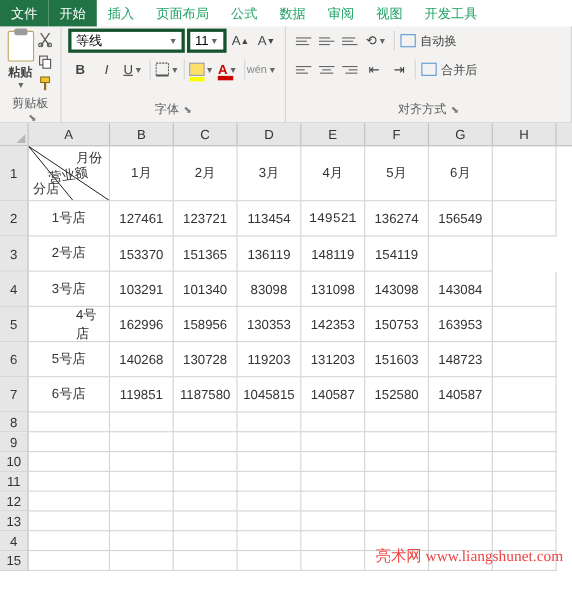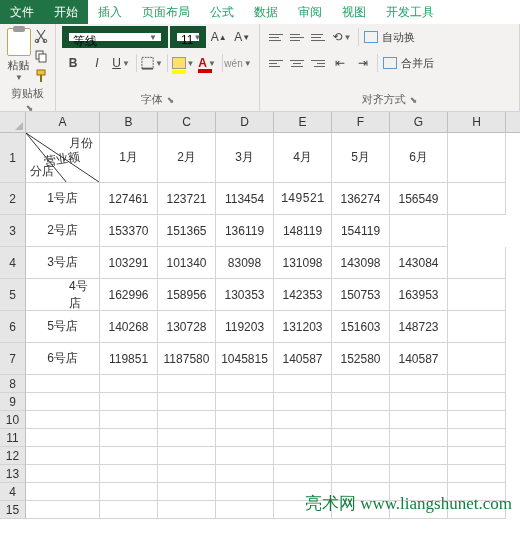--- a/index.html
+++ b/index.html
@@ -6,30 +6,30 @@
 body{background:#fff;width:520px;height:560px;overflow:hidden;font-size:12px;}
 .tabs{display:flex;background:#fff;height:24px;}
 .tab{padding:4px 10px;color:#21a366;cursor:pointer;}
 .tab.file{background:#217346;color:#fff;}
 .tab.active{background:#217346;color:#fff;}
 .ribbon{background:#f3f2f1;border-bottom:1px solid #d4d4d4;height:88px;display:flex;}
 .group{border-right:1px solid #d4d4d4;padding:2px 6px;display:flex;flex-direction:column;justify-content:space-between;}
 .group-label{text-align:center;color:#5d5d5d;font-size:11px;padding:2px 0;}
 .group-label .dlg{color:#7a7a7a;font-size:9px;margin-left:4px;}
 .clip{width:56px;}
-.clip-top{display:flex;}
+.clip-top{display:flex;font-weight:bold;}
 .paste-big{display:flex;flex-direction:column;align-items:center;width:36px;cursor:pointer;}
 .paste-icon{width:24px;height:28px;background:#fff;border:1px solid #bfa75a;border-radius:2px;position:relative;margin-top:2px;}
 .paste-icon::before{content:"";position:absolute;top:-3px;left:5px;width:12px;height:6px;background:#9b9b9b;border-radius:2px;}
 .paste-lbl{font-size:11px;color:#444;margin-top:2px;}
 .mini-col{display:flex;flex-direction:column;gap:4px;margin-left:2px;margin-top:2px;}
 .mini-btn{width:16px;height:16px;display:flex;align-items:center;justify-content:center;cursor:pointer;}
 .font-group{width:204px;}
 .font-row{display:flex;align-items:center;gap:2px;margin-bottom:4px;}
-.combo{background:#fff;border:7px solid #14532d;height:22px;display:flex;align-items:flex-start;padding:0 4px;font-size:12px;}
+.combo{background:#fff;border:3px solid #14532d;height:22px;display:flex;align-items:center;padding:0 4px;font-size:12px;}
 .combo .caret{margin-left:auto;font-size:8px;color:#666;}
 .font-name{width:108px;}
 .font-size{width:36px;}
 .btn{width:22px;height:22px;display:flex;align-items:center;justify-content:center;cursor:pointer;color:#444;}
 .caret-sm{font-size:8px;color:#666;margin-left:1px;}
 .under{text-decoration:underline;}
 .sep{width:1px;height:18px;background:#d4d4d4;margin:0 2px;}
 .color-sw{display:inline-block;width:14px;height:4px;margin-top:10px;}
 .fill-ic{width:14px;height:12px;background:linear-gradient(#ffe066,#ffe066);border:1px solid #999;}
 .align-group{flex:1;}
@@ -45,21 +45,21 @@
 .corner::after{content:"";position:absolute;right:2px;bottom:2px;border-left:8px solid transparent;border-bottom:8px solid #b7b7b7;}
 .colh{height:20px;border-right:1px solid #bfbfbf;text-align:center;line-height:20px;color:#333;}
 .rowh{width:26px;background:#e6e6e6;border-right:1px solid #bfbfbf;border-bottom:1px solid #d4d4d4;text-align:center;color:#333;display:flex;align-items:center;justify-content:center;}
 .grid-row{display:flex;}
 .cell{border-right:1px solid #d4d4d4;border-bottom:1px solid #d4d4d4;padding:0 4px;display:flex;align-items:center;justify-content:center;color:#333;}
 .diag-cell{position:relative;justify-content:flex-start;overflow:visible;}
 .diag-line{position:absolute;top:0;left:0;width:100%;height:100%;}
 .diag-t1{position:absolute;top:2px;right:6px;font-size:12px;}
 .diag-t2{position:absolute;top:18px;left:18px;font-size:12px;transform:rotate(-8deg);}
 .diag-t3{position:absolute;bottom:2px;left:4px;font-size:12px;}
-.watermark{position:absolute;right:8px;bottom:4px;color:#15803d;font-size:17px;font-family:serif;}
+.watermark{position:absolute;right:8px;bottom:4px;color:#ef4444;font-size:14px;font-family:serif;}
 </style>
 </head>
 <body>
 
 <div class="tabs">
   <div class="tab file">文件</div>
   <div class="tab active">开始</div>
   <div class="tab">插入</div>
   <div class="tab">页面布局</div>
   <div class="tab">公式</div>

